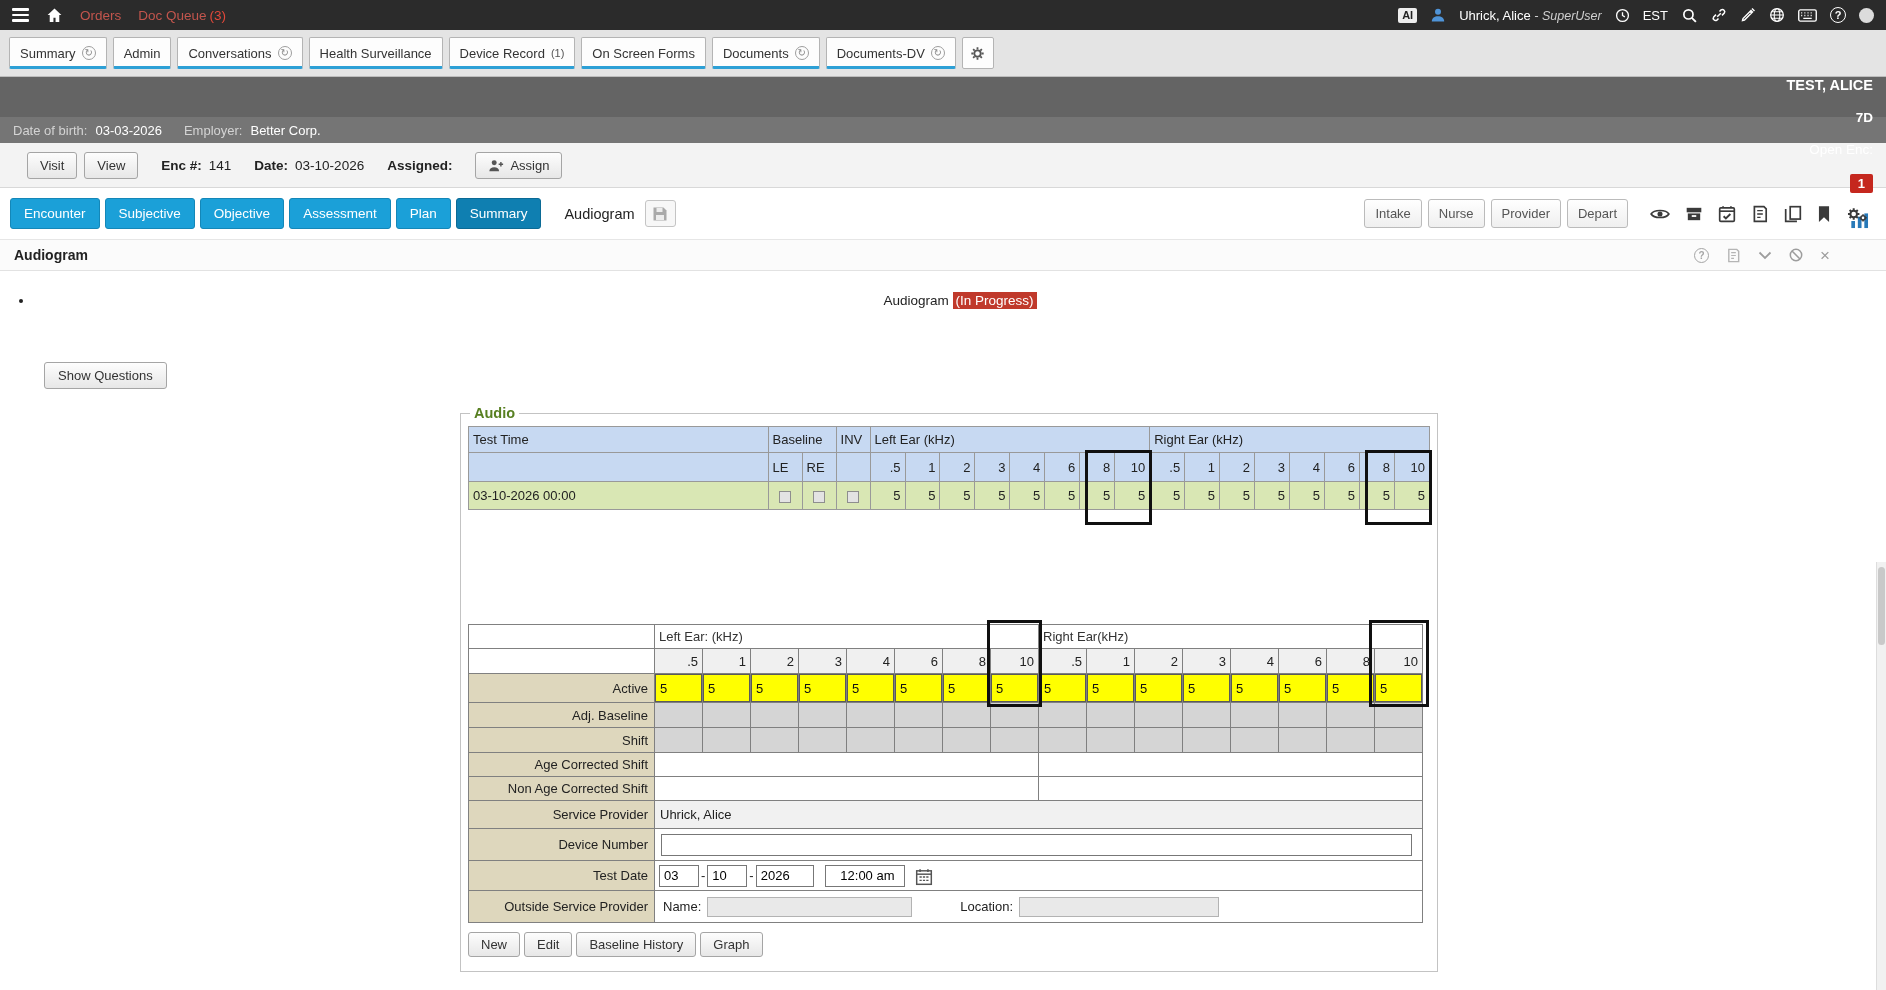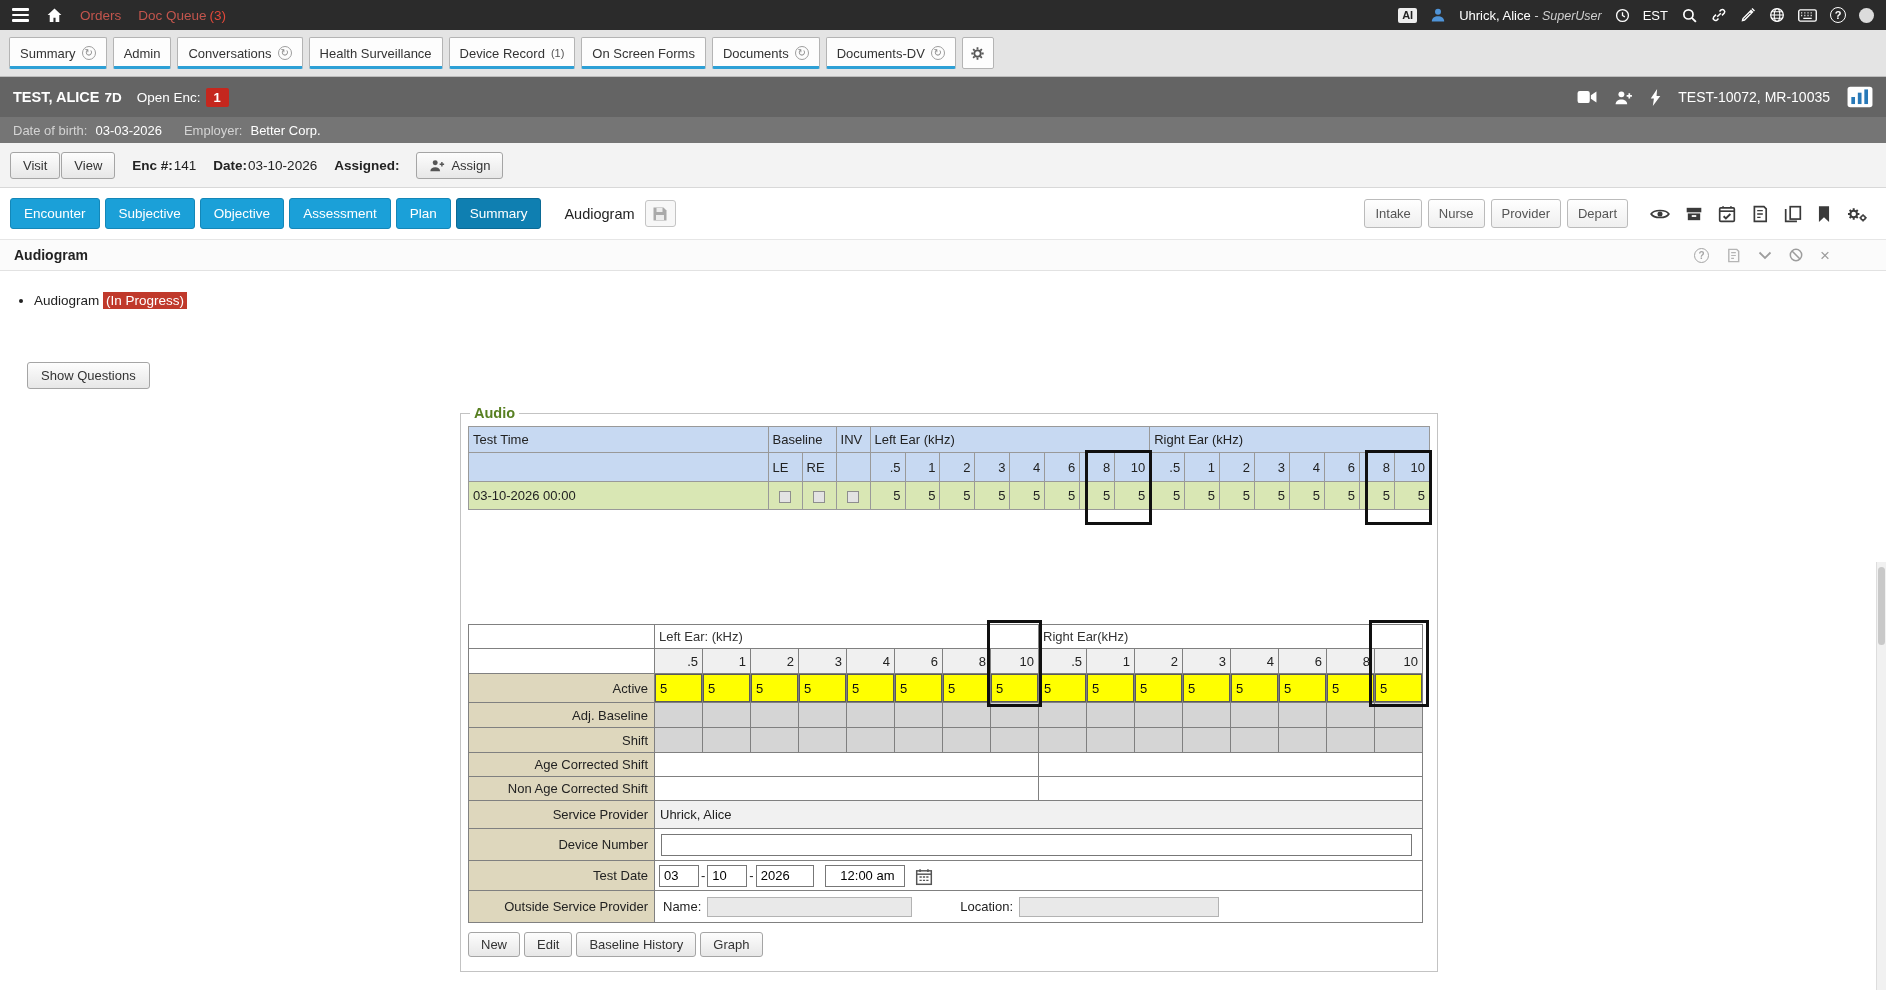--- a/index.html
+++ b/index.html
@@ -29,32 +29,32 @@
   .tabbar { height: 47px; background: #e4e4e4; border-bottom: 1px solid #bdbdbd; display: flex; align-items: center; padding: 0 9px; gap: 6px; }
   .tab { background: #fdfdfd; border: 1px solid #b4b4b4; border-bottom: 3px solid #2da0d6; border-radius: 2px;
     padding: 6px 10px 4px; font-size: 13px; color: #333; display: inline-flex; align-items: center; gap: 6px; height: 32px; cursor: pointer; }
   .tab-badge { font-size: 11px; color: #555; }
   .tab-refresh { font-size: 10px; color: #8a8a8a; border: 1px solid #9e9e9e; border-radius: 50%;
     width: 14px; height: 14px; line-height: 12px; text-align: center; display: inline-block; }
   .tab-gear { background: #fdfdfd; border: 1px solid #b4b4b4; border-radius: 2px; width: 32px; height: 32px;
     display: inline-flex; align-items: center; justify-content: center; }
 
   
-  .patient-bar { height: 40px; background: #646464; color: #fff; display: flex; align-items: center; padding: 0 13px; gap: 5px; }
+  .patient-bar { height: 40px; background: #646464; color: #fff; display: flex; align-items: flex-end; padding: 0 13px; gap: 17px; flex-direction: column; }
   .patient-name { font-weight: bold; font-size: 14.5px; }
   .patient-age { font-weight: bold; font-size: 13.5px; }
   .open-enc { font-size: 13.5px; margin-left: 10px; }
   .enc-badge { background: #c5271e; color: #fff; font-size: 13px; font-weight: bold; padding: 2px 8px; border-radius: 2px; cursor: pointer; }
   .patient-right { margin-left: auto; display: flex; align-items: center; gap: 17px; }
   .record-ids { font-size: 14px; }
   .demo-bar { height: 26px; background: #757575; display: flex; align-items: center; padding: 0 13px; gap: 8px; font-size: 13px; color: #d4d4d4; }
   .demo-value { color: #fff; margin-right: 14px; }
 
   
-  .visit-bar { height: 45px; background: #f3f3f3; border-bottom: 1px solid #d8d8d8; display: flex; align-items: center; padding: 0 10px; gap: 1px; }
+  .visit-bar { height: 45px; background: #f3f3f3; border-bottom: 1px solid #d8d8d8; display: flex; align-items: center; padding: 0 27px; gap: 7px; }
   .btn { background: linear-gradient(#fdfdfd, #e7e7e7); border: 1px solid #a5a5a5; border-radius: 3px;
     padding: 5px 12px; font-size: 13px; color: #333; }
   .visit-label { font-weight: bold; font-size: 13.5px; color: #222; margin-left: 16px; }
   .visit-value { font-size: 13.5px; color: #222; }
   .assign-btn { display: inline-flex; align-items: center; gap: 6px; margin-left: 16px; }
 
   
   .soap-bar { height: 52px; background: #fff; display: flex; align-items: center; padding: 0 10px; border-bottom: 1px solid #e6e6e6; }
   #soap-nav { display: flex; align-items: center; }
   .soap-btn { background: #1ba0d8; color: #fff; border: 1px solid #1487b8; border-radius: 3px; padding: 7px 13px; font-size: 13.5px; margin-right: 5px; }
@@ -70,24 +70,24 @@
   
   .section-header { height: 31px; background: #fbfbfb; border-bottom: 1px solid #e2e2e2; display: flex; align-items: center; padding: 0 14px; }
   .section-title { font-weight: bold; font-size: 14px; color: #222; }
   .section-icons { margin-left: auto; display: flex; align-items: center; gap: 17px; margin-right: 42px; }
   .sec-help { width: 15px; height: 15px; border: 1.3px solid #a5a5a5; border-radius: 50%; color: #a5a5a5;
     font-size: 10px; font-weight: bold; display: inline-flex; align-items: center; justify-content: center; }
   .sec-x { font-size: 17px; color: #9d9d9d; line-height: 1; }
 
   
   .content { position: relative; background: #fff; height: 719px; }
-  .content ul { margin: 20px 0 0 34px; }
+  .content ul { margin: 20px 0 0 34px; text-align: center; }
   .content li { font-size: 13.5px; color: #222; line-height: 20px; }
   .inprogress { background: #c0392b; color: #fff; padding: 1px 3px; }
-  .show-questions { display: block; margin: 51px 0 0 27px; padding: 5px 13px; }
+  .show-questions { display: block; margin: 51px 0 0 44px; padding: 5px 13px; }
 
   fieldset.audio-fs { margin: 16px 0 0 460px; width: 978px; border: 1px solid #c3c3c3; padding: 5px 7px 14px; background: #fff; }
   .audio-legend { font-weight: bold; font-size: 14.5px; color: #588022; padding: 0 4px; margin-left: 2px; }
 
   table.t { border-collapse: collapse; table-layout: fixed; font-size: 13px; color: #222; }
   .t td { border: 1px solid #999; padding: 0 4px; overflow: hidden; white-space: nowrap; vertical-align: middle; }
   .lft { text-align: left; } .num { text-align: right; }
 
   .t1 td.blue { background: #c7d9f2; }
   .t1 tr.h1 td { height: 26px; }

